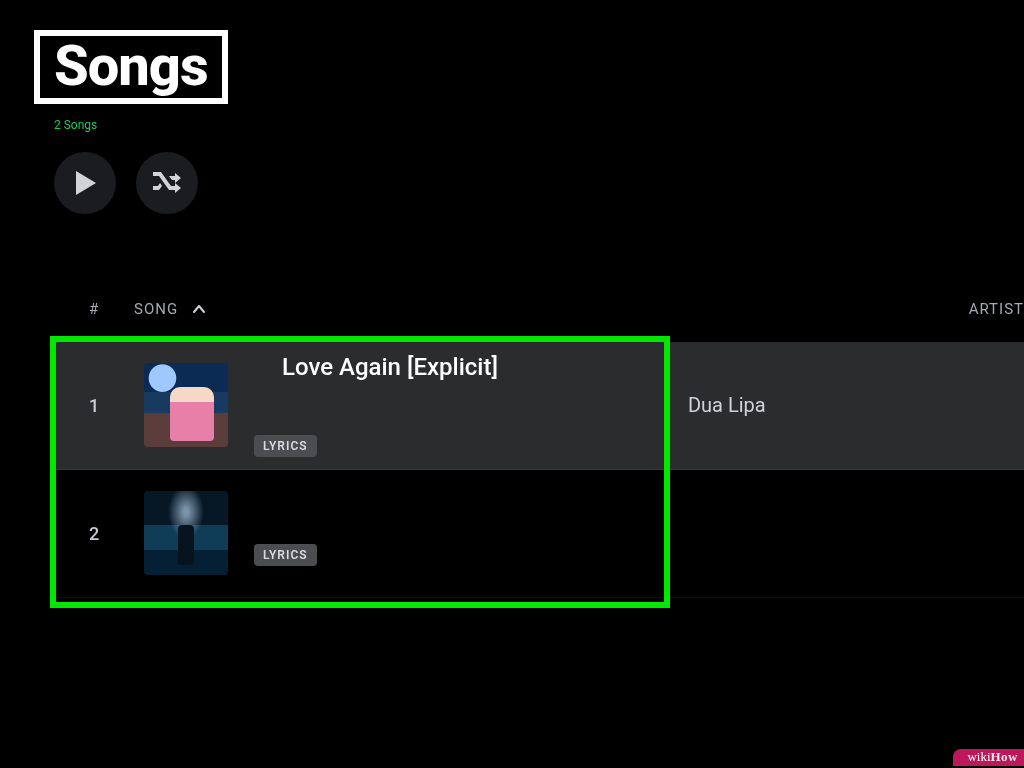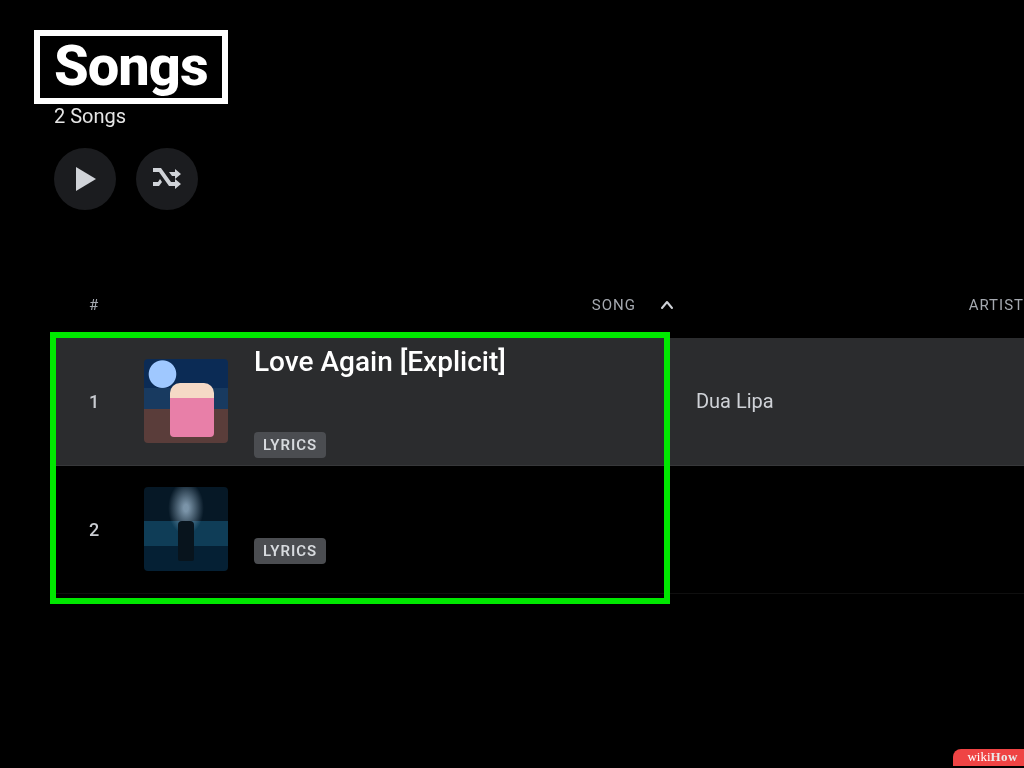--- a/index.html
+++ b/index.html
@@ -21,23 +21,23 @@
     padding: 0 14px 0 14px;
     margin-left: -20px;
   }
   .title {
     font-size: 56px;
     font-weight: 800;
     letter-spacing: -1px;
     line-height: 1.1;
   }
   .subtitle {
-    margin-top: 0;
-    font-size: 20px;
-    color: #e5e5e5;
+    margin-top: 14px;
+    font-size: 12px;
+    color: #22c55e;
   }
   .controls {
     margin-top: 20px;
     display: flex;
     gap: 20px;
   }
   .round-btn {
     width: 62px;
     height: 62px;
     border-radius: 50%;
@@ -52,21 +52,21 @@
   .table-header {
     display: flex;
     align-items: center;
     margin-top: 86px;
     color: #a5a9b0;
     font-size: 15px;
     letter-spacing: 1px;
     padding-left: 0;
   }
   .col-num { width: 80px; text-align: center; }
-  .col-song { flex: 0 0 540px; display:flex; align-items:center; gap:24px;justify-content:flex-end;}
+  .col-song { flex: 0 0 540px; display:flex; align-items:center; gap:14px;}
   .col-artist { flex: 1; text-align:right; padding-left: 190px;}
   .sort-caret { display:inline-block; }
 
   .rows-area {
     position: relative;
     margin-top: 24px;
   }
   .highlight-box {
     position: absolute;
     left: -4px;
@@ -123,48 +123,49 @@
   .art.art2::after{
     content:"";
     position:absolute;
     left: 34px; top: 34px;
     width: 16px; height: 40px;
     background: #08141d;
     border-radius: 4px 4px 2px 2px;
   }
   .song-meta { display:flex; flex-direction:column; gap:10px; }
   .song-title {
-    font-size: 28px;
+    font-size: 24px;
     font-weight: 500;
     color: #fff;
+    margin-left: 28px;
   }
   .lyrics-badge {
     display: inline-block;
     background: #4b4d51;
     color: #d7dade;
-    font-size: 15px;
+    font-size: 12px;
     letter-spacing: 1px;
     font-weight: 600;
     padding: 4px 9px;
     border-radius: 4px;
     width: fit-content;
     margin-top: 44px;
   }
   .artist-cell {
     color: #cfd2d7;
     font-size: 20px;
     padding-left: 190px;
     white-space: nowrap;
   }
 
   .watermark {
     position: absolute;
     right: 0;
     bottom: 2px;
-    background: #ef4444;
+    background: #be185d;
     color: #fff;
     font-size: 13px;
     padding: 0 6px 1px 14px;
     border-top-left-radius: 8px;
     font-family: Georgia, serif;
   }
   .watermark .w1 { color:#fff; }
   .watermark .w2 { color:#e9e9e9; font-weight:bold; letter-spacing:.5px;}
 </style>
 </head>

